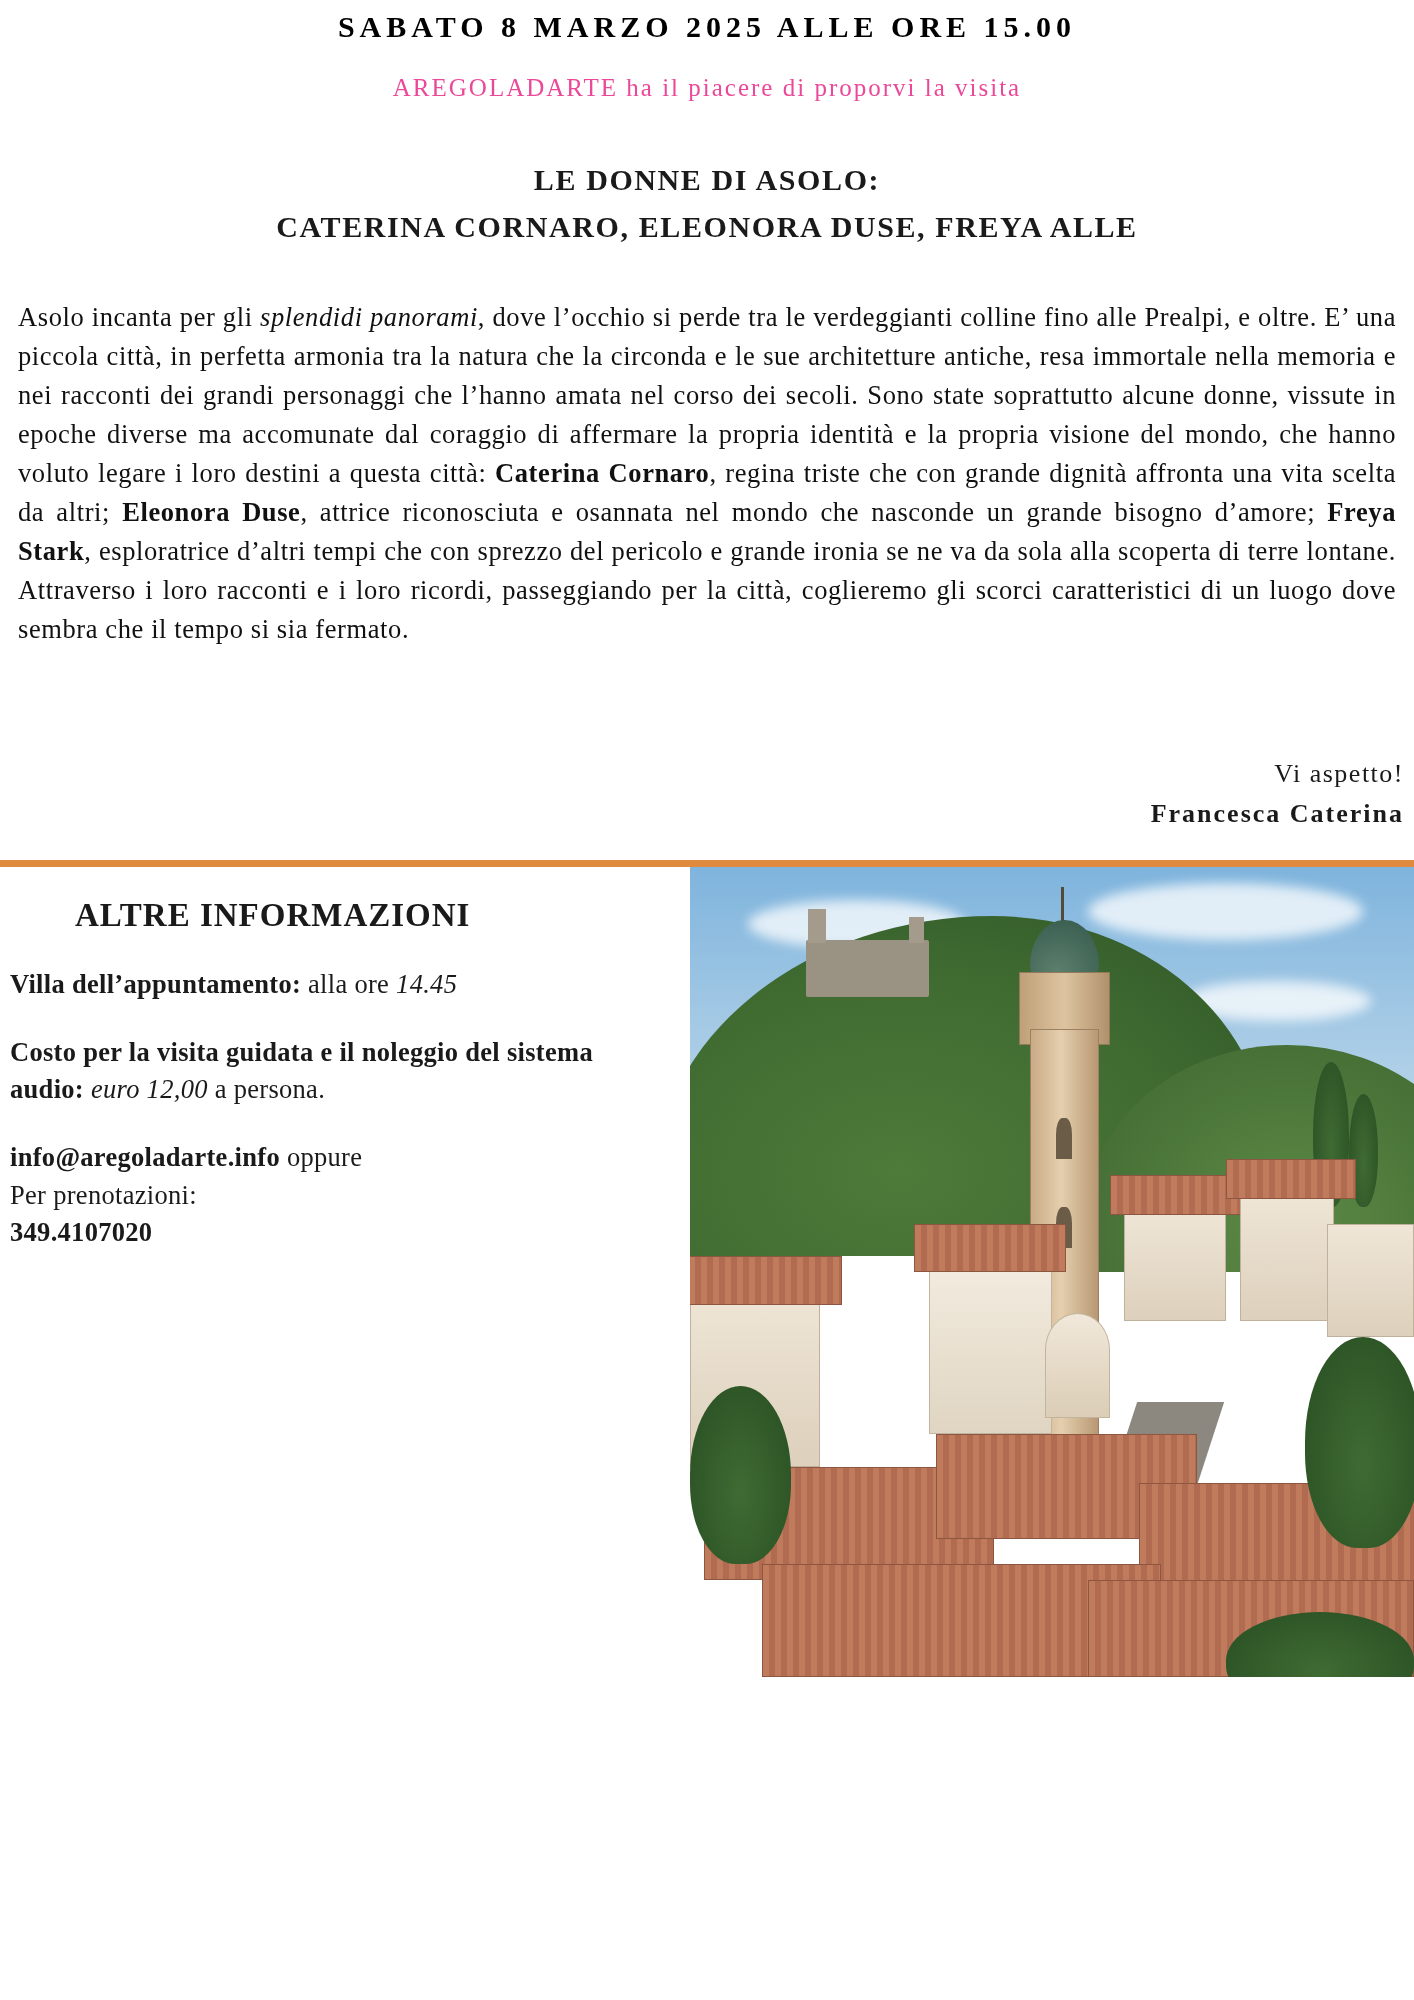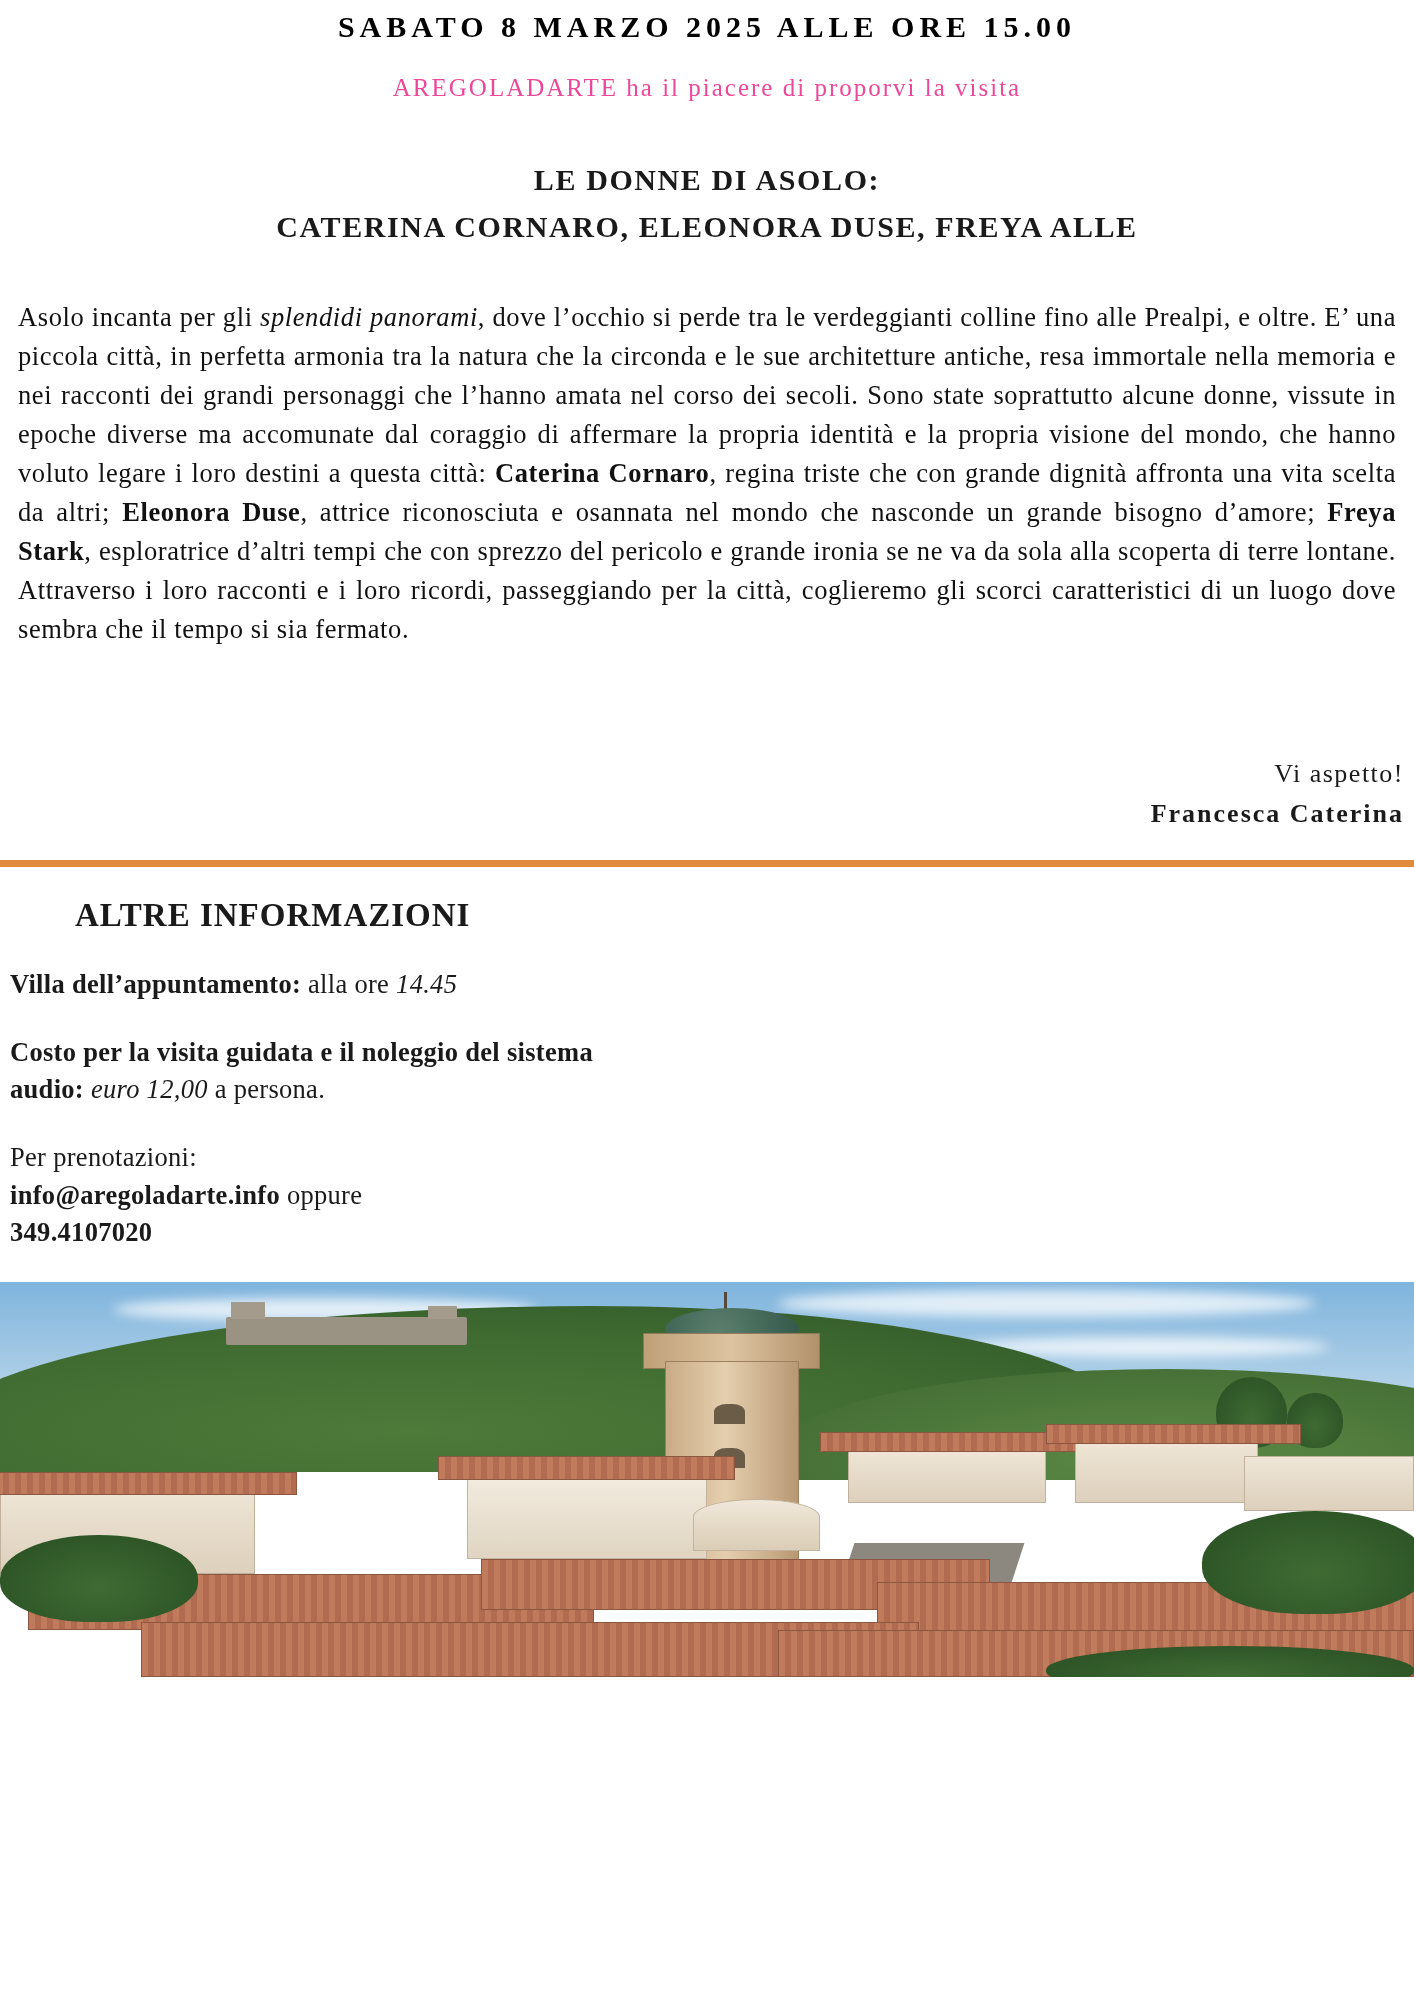--- a/index.html
+++ b/index.html
@@ -69,21 +69,21 @@
     letter-spacing: 2px;
   }
   .divider {
     height: 7px;
     background: #e08a3e;
     margin-top: 26px;
     width: 100%;
   }
   .lower {
     display: flex;
-    flex-direction: column;
+    flex-direction: row;
     width: 100%;
     height: 810px;
   }
   .info-col {
     width: 690px;
     box-sizing: border-box;
     padding: 30px 20px 0 10px;
   }
   .info-title {
     font-weight: bold;
@@ -241,24 +241,24 @@
 
       <div class="info-block">
         <b>Villa dell’appuntamento:</b><span> alla ore </span><i>14.45</i>
       </div>
 
       <div class="info-block">
         <b>Costo per la visita guidata e il noleggio del sistema audio:</b><span> </span><i>euro 12,00</i><span> a persona.</span>
       </div>
 
       <div class="info-block">
-        <div>Per prenotazioni:</div>
         <div>
           <b>info@aregoladarte.info</b><span> oppure</span>
         </div>
+        <div>Per prenotazioni:</div>
         <div><b>349.4107020</b></div>
       </div>
     </div>
 
     <div class="photo">
       <div class="sky"></div>
       <div class="cloud" style="left:8%; top:4%; width:30%; height:6%;"></div>
       <div class="cloud" style="left:55%; top:2%; width:38%; height:7%;"></div>
       <div class="cloud" style="left:68%; top:14%; width:26%; height:5%;"></div>
       <div class="hill"></div>

